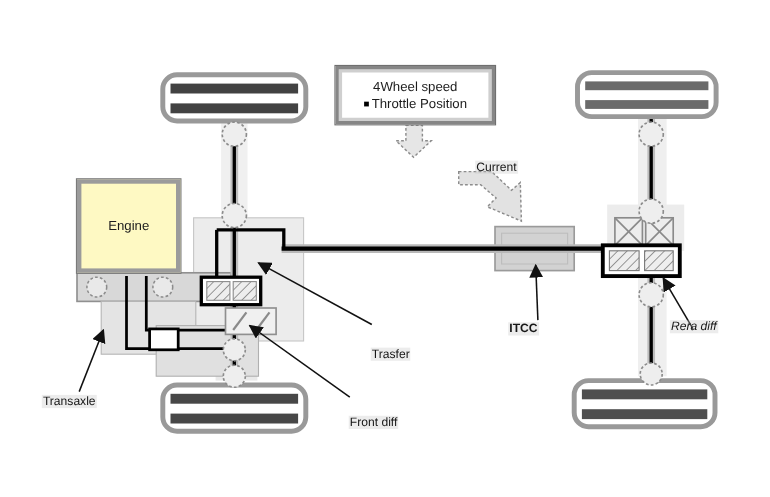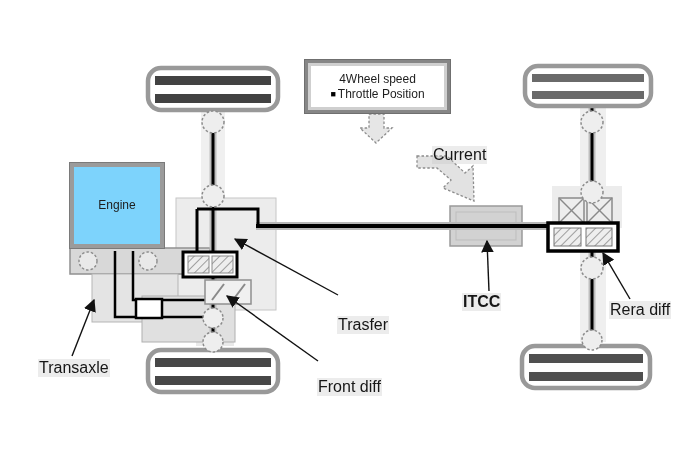--- a/index.html
+++ b/index.html
@@ -3,26 +3,26 @@
 <meta charset="utf-8">
 <style>
   html,body{margin:0;padding:0;background:#fff;}
   #stage{position:relative;width:700px;height:452px;background:#fff;overflow:hidden;
          font-family:"Liberation Sans",sans-serif;}
   #stage svg{position:absolute;left:0;top:0;}
   .box3d{position:absolute;box-sizing:border-box;background:#fff;
          border:3px solid #868686;box-shadow:inset 0 0 0 3px #cfcfcf,0 0 0 1px #6f6f6f;
          display:flex;flex-direction:column;align-items:center;justify-content:center;
          color:#1d1d1d;}
-  .engine3d{position:absolute;box-sizing:border-box;background:#7dd3fc;
+  .engine3d{position:absolute;box-sizing:border-box;background:#fef9c3;
          border:4px solid #9b9b9b;box-shadow:0 0 0 1px #7a7a7a;
          display:flex;align-items:center;justify-content:center;color:#1d1d1d;}
   .boxline{font-size:12px;line-height:15px;white-space:nowrap;display:flex;align-items:center;gap:2px;}
   .bullet{font-size:9px;line-height:9px;color:#000;}
-  .callout{position:absolute;font-size:16px;color:#161616;white-space:nowrap;
+  .callout{position:absolute;font-size:11px;color:#161616;white-space:nowrap;
            background:rgba(195,195,195,0.32);padding:0 1px;}
 </style>
 </head>
 <body>
 
 <div id="stage">
 
 <svg width="700" height="452" viewBox="0 0 700 452">
   <defs>
     <pattern id="hatch" width="6" height="6" patternUnits="userSpaceOnUse" patternTransform="rotate(45)">
@@ -156,15 +156,15 @@
 
 <div class="engine3d" style="left:70px;top:163px;width:94px;height:85px;">
   <div class="boxline">Engine</div>
 </div>
 
 <div class="callout" style="left:432px;top:146px;">Current</div>
 <div class="callout" style="left:38px;top:359px;">Transaxle</div>
 <div class="callout" style="left:337px;top:296px;margin-top:20px;">Trasfer</div>
 <div class="callout" style="left:317px;top:378px;">Front diff</div>
 <div class="callout" style="left:462px;top:293px;font-weight:bold;">ITCC</div>
-<div class="callout" style="left:609px;top:301px;">Rera diff</div>
+<div class="callout" style="left:609px;top:291px;font-style:italic;">Rera diff</div>
 
 </div>
 
 </body></html>

